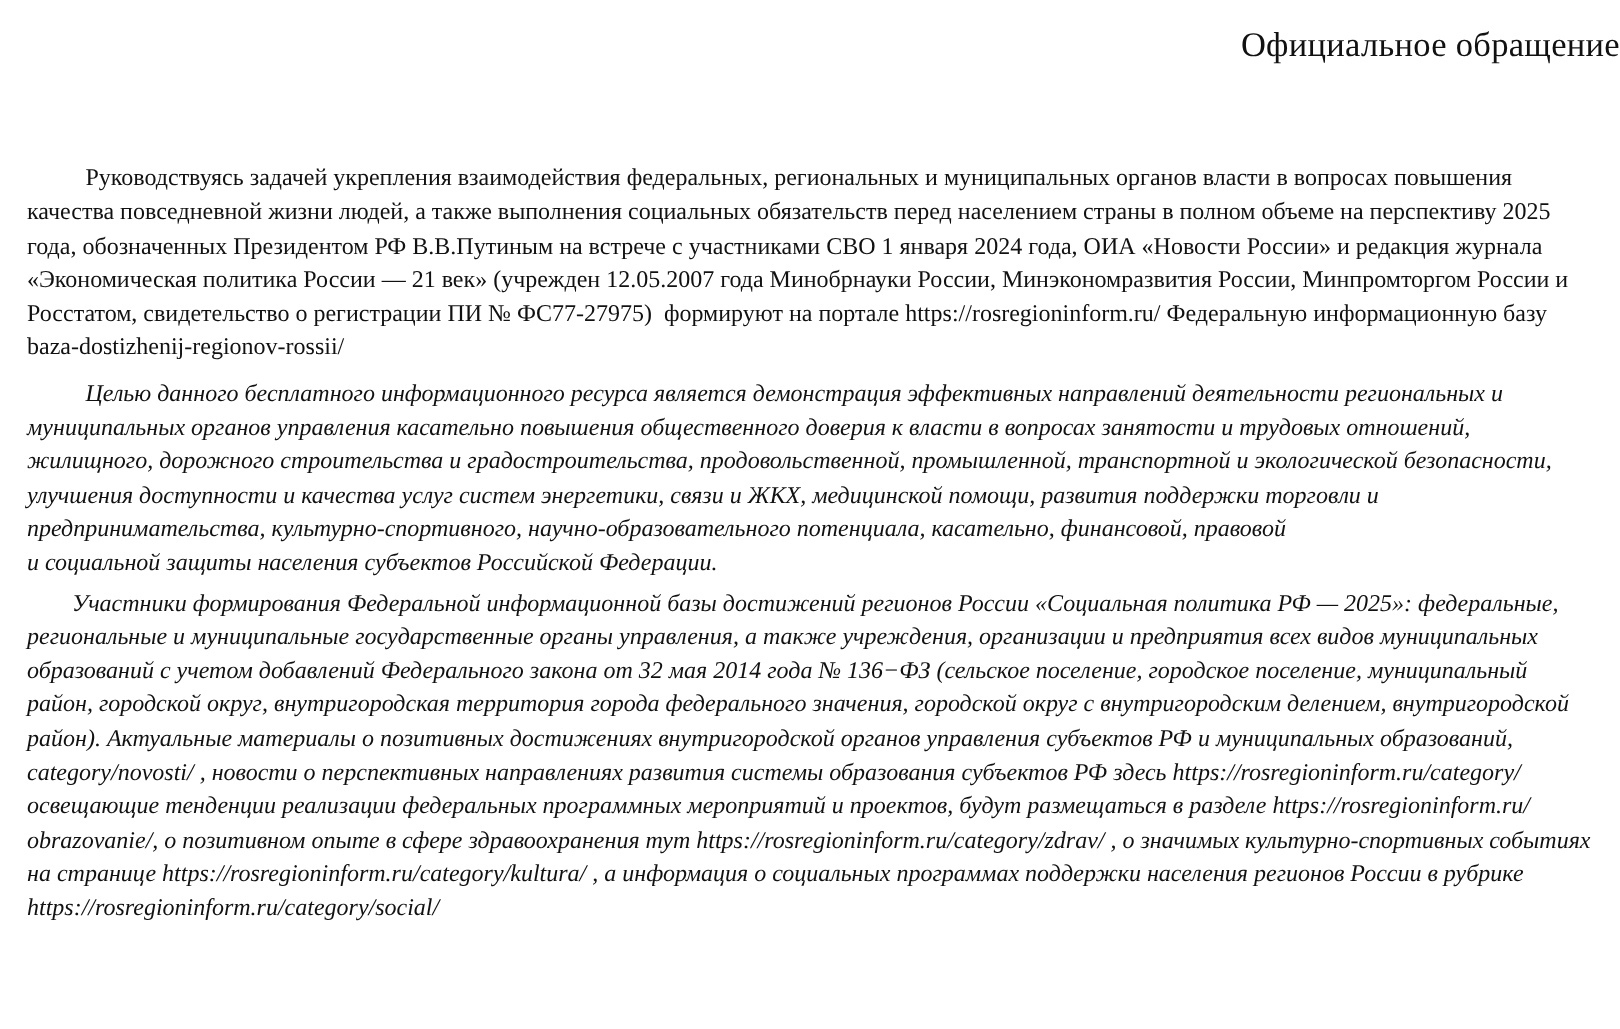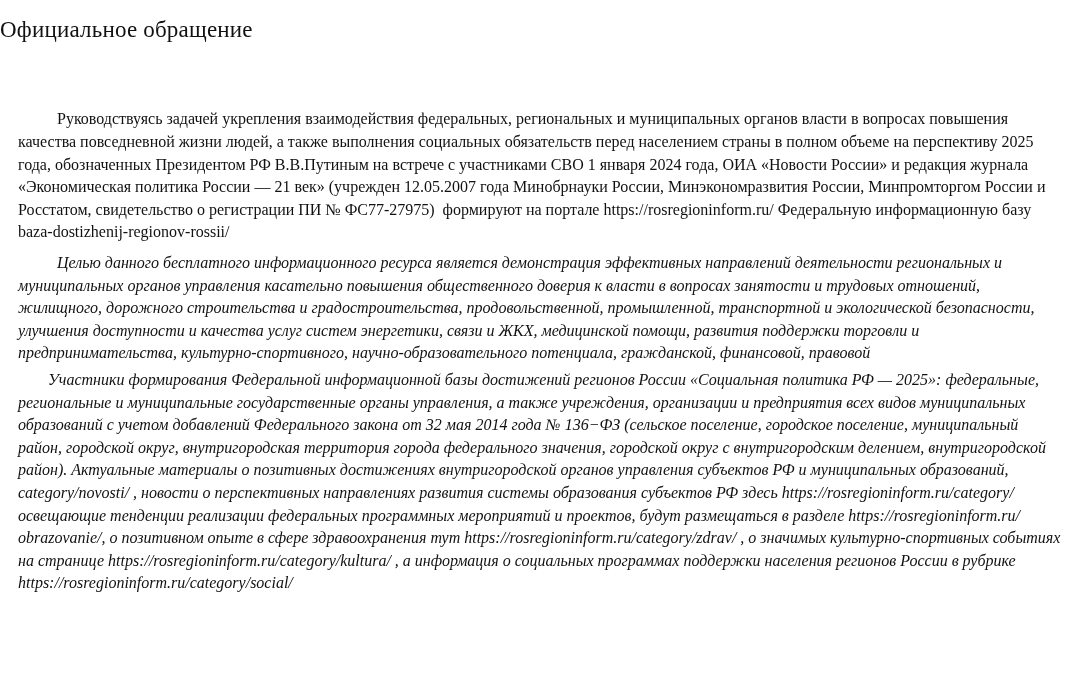--- a/index.html
+++ b/index.html
@@ -9,21 +9,21 @@
   body {
     width: 1080px;
     height: 686px;
     background: #ffffff;
     color: #111111;
     font-family: "Liberation Serif", "DejaVu Serif", serif;
     overflow: hidden;
   }
   .doc-title {
     margin-bottom: 64px;
-    text-align: left;
+    text-align: right;
     font-size: 23px;
     font-weight: normal;
     line-height: 29px;
     letter-spacing: 0.2px;
   }
   .doc-body {
     margin: 0 17px 0 18px;
     font-size: 16px;
     line-height: 22.6px;
   }
@@ -59,21 +59,22 @@
       <div class="line">года, обозначенных Президентом РФ В.В.Путиным на встрече с участниками СВО 1 января 2024 года, ОИА «Новости России» и редакция журнала</div>
       <div class="line">«Экономическая политика России — 21 век» (учрежден 12.05.2007 года Минобрнауки России, Минэкономразвития России, Минпромторгом России и</div>
       <div class="line">Росстатом, свидетельство о регистрации ПИ № ФС77-27975)  формируют на портале https://rosregioninform.ru/ Федеральную информационную базу</div>
       <div class="line">baza-dostizhenij-regionov-rossii/</div>
     </div>
     <div class="paragraph indent-large">
       <div class="line">Целью данного бесплатного информационного ресурса является демонстрация эффективных направлений деятельности региональных и</div>
       <div class="line">муниципальных органов управления касательно повышения общественного доверия к власти в вопросах занятости и трудовых отношений,</div>
       <div class="line">жилищного, дорожного строительства и градостроительства, продовольственной, промышленной, транспортной и экологической безопасности,</div>
       <div class="line">улучшения доступности и качества услуг систем энергетики, связи и ЖКХ, медицинской помощи, развития поддержки торговли и</div>
-      <div class="line">предпринимательства, культурно-спортивного, научно-образовательного потенциала, гражданской, финансовой, правовой</div>
+      <div class="line">предпринимательства, культурно-спортивного, научно-образовательного потенциала, касательно, финансовой, правовой</div>
+      <div class="line">и социальной защиты населения субъектов Российской Федерации.</div>
     </div>
     <div class="paragraph indent-small">
       <div class="line">Участники формирования Федеральной информационной базы достижений регионов России «Социальная политика РФ — 2025»: федеральные,</div>
       <div class="line">региональные и муниципальные государственные органы управления, а также учреждения, организации и предприятия всех видов муниципальных</div>
       <div class="line">образований с учетом добавлений Федерального закона от 32 мая 2014 года № 136−ФЗ (сельское поселение, городское поселение, муниципальный</div>
       <div class="line">район, городской округ, внутригородская территория города федерального значения, городской округ с внутригородским делением, внутригородской</div>
       <div class="line">район). Актуальные материалы о позитивных достижениях внутригородской органов управления субъектов РФ и муниципальных образований,</div>
       <div class="line">category/novosti/ , новости о перспективных направлениях развития системы образования субъектов РФ здесь https://rosregioninform.ru/category/</div>
       <div class="line">освещающие тенденции реализации федеральных программных мероприятий и проектов, будут размещаться в разделе https://rosregioninform.ru/</div>
       <div class="line">obrazovanie/, о позитивном опыте в сфере здравоохранения тут https://rosregioninform.ru/category/zdrav/ , о значимых культурно-спортивных событиях</div>

